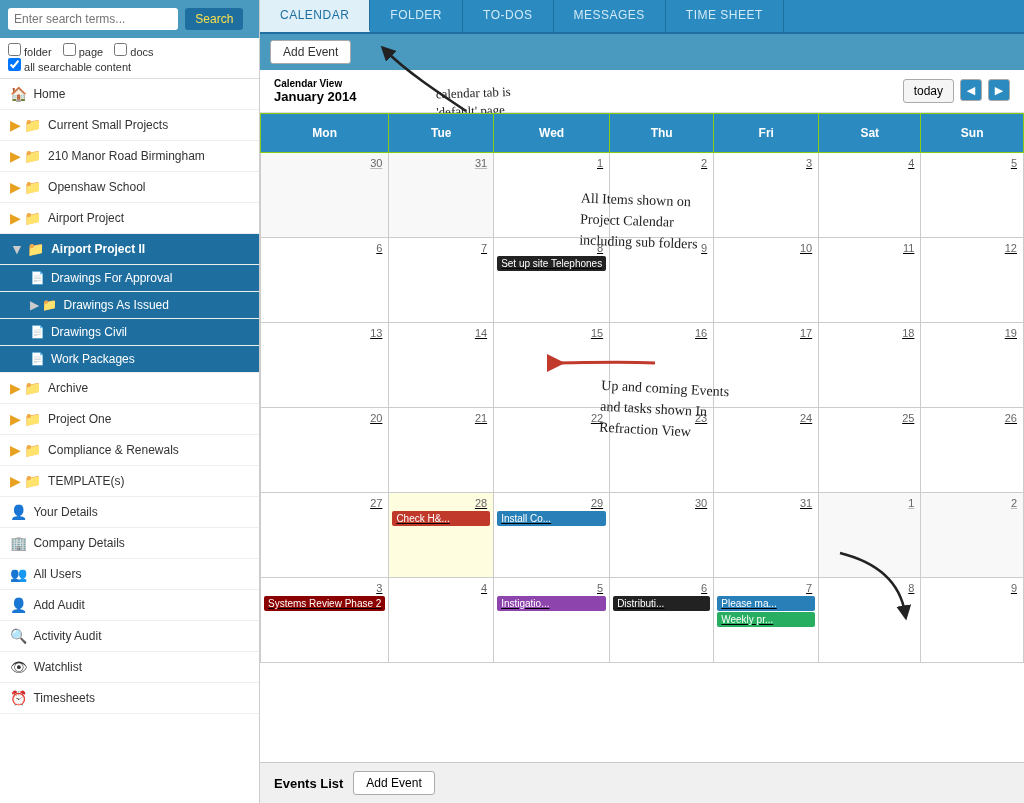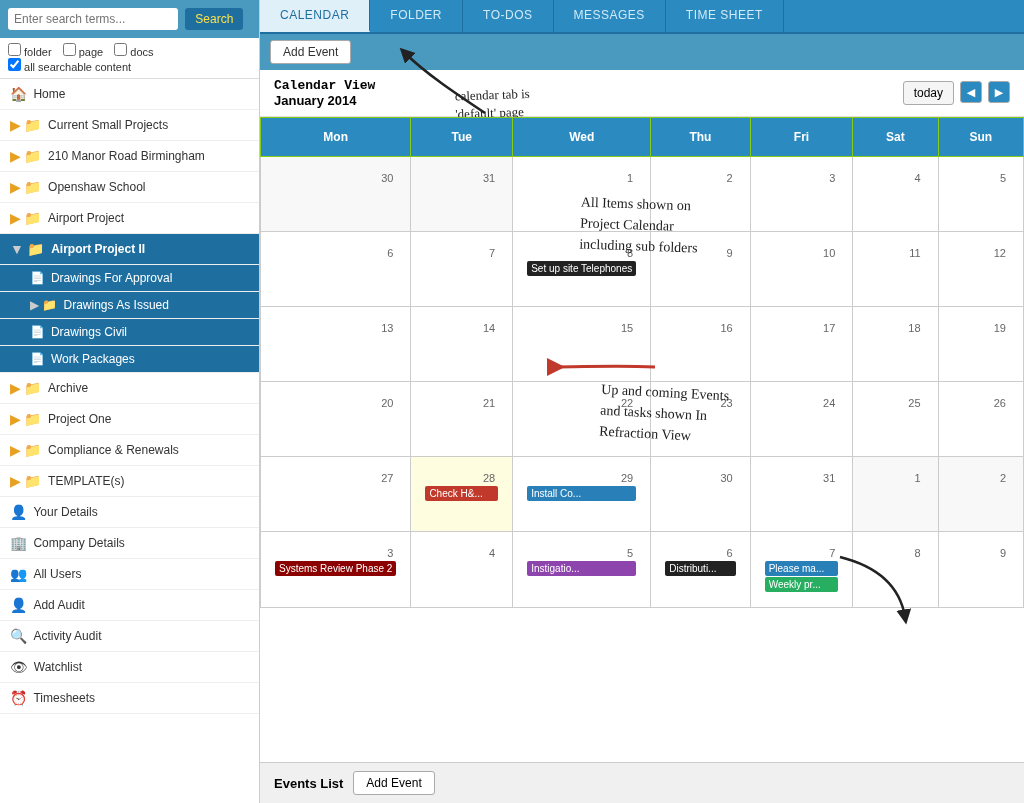--- a/index.html
+++ b/index.html
@@ -126,21 +126,21 @@
       color: #333;
     }
 
     #calendar-header {
       display: flex;
       align-items: center;
       padding: 8px 14px;
       background: #fff;
       border-bottom: 1px solid #ddd;
     }
-    #calendar-header .view-title { font-weight: bold; font-size: 13px; flex: 1; font-family: Liberation Mono, monospace; }
+    #calendar-header .view-title { font-weight: bold; font-size: 10px; flex: 1; }
     #calendar-header .month-nav { display: flex; gap: 6px; }
     .today-btn {
       border: 1px solid #aaa;
       background: #f5f5f5;
       padding: 4px 10px;
       border-radius: 3px;
       font-size: 12px;
       cursor: pointer;
     }
     .nav-arrow {
@@ -172,24 +172,25 @@
       color: #fff;
       padding: 12px;
       text-align: center;
       font-size: 12px;
       font-weight: bold;
       border: 1px solid #84cc16;
     }
     .cal-grid td {
       border: 1px solid #ccc;
       vertical-align: top;
-      padding: 14px;
+      padding: 3px;
       width: 14.28%;
-      height: 75px;
+      height: 85px;
       background: #fff;
+      text-decoration: underline;
     }
     .cal-grid td.other-month { background: #f8f8f8; color: #bbb; }
     .day-number {
       text-align: right;
       font-size: 11px;
       color: #666;
       padding: 1px 3px;
     }
     .cal-event {
       border-radius: 2px;

